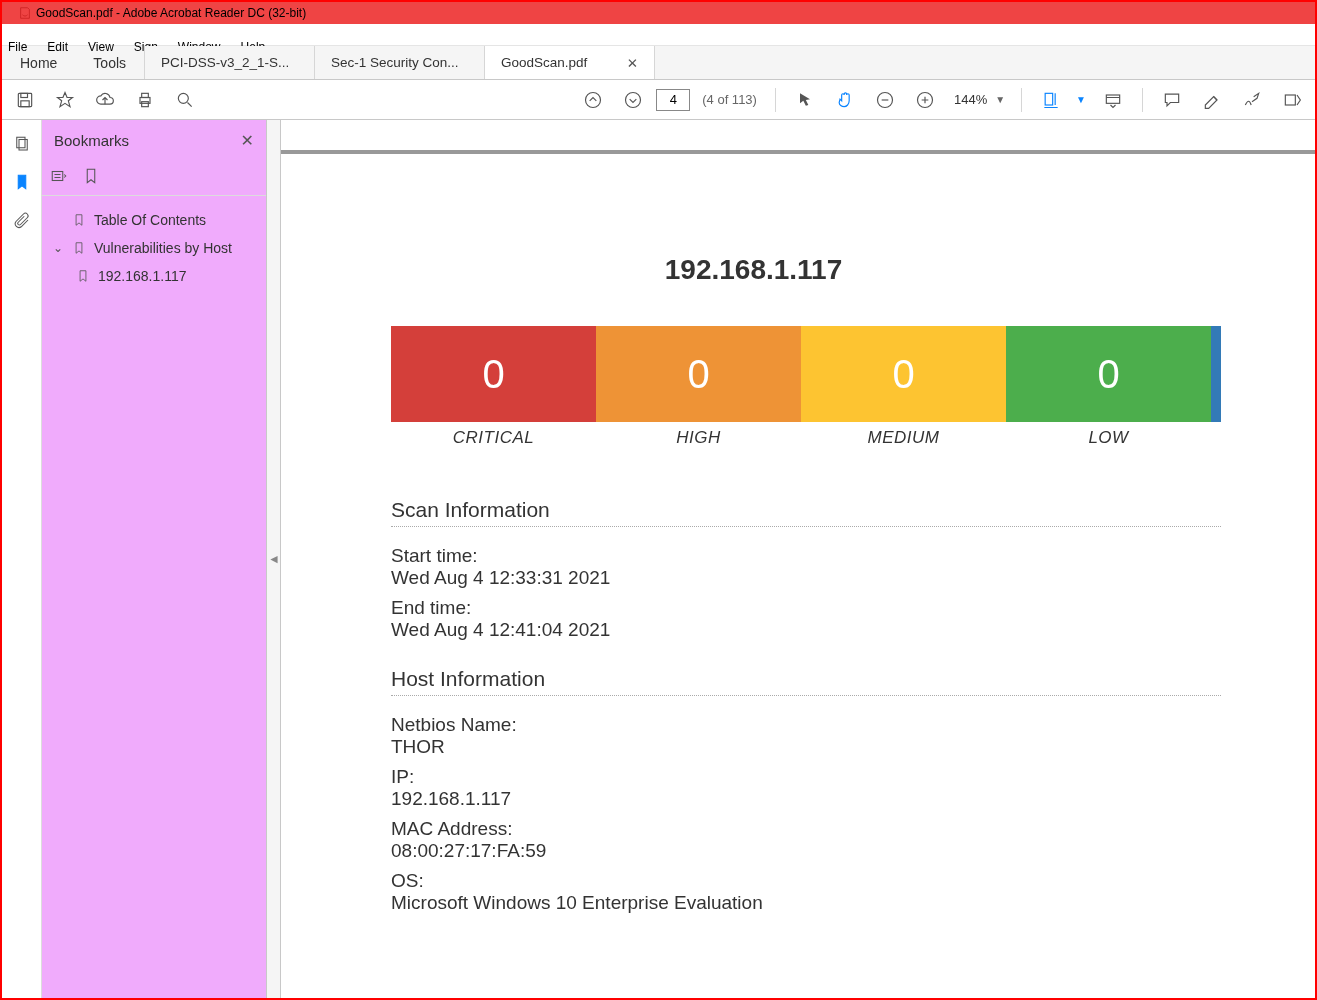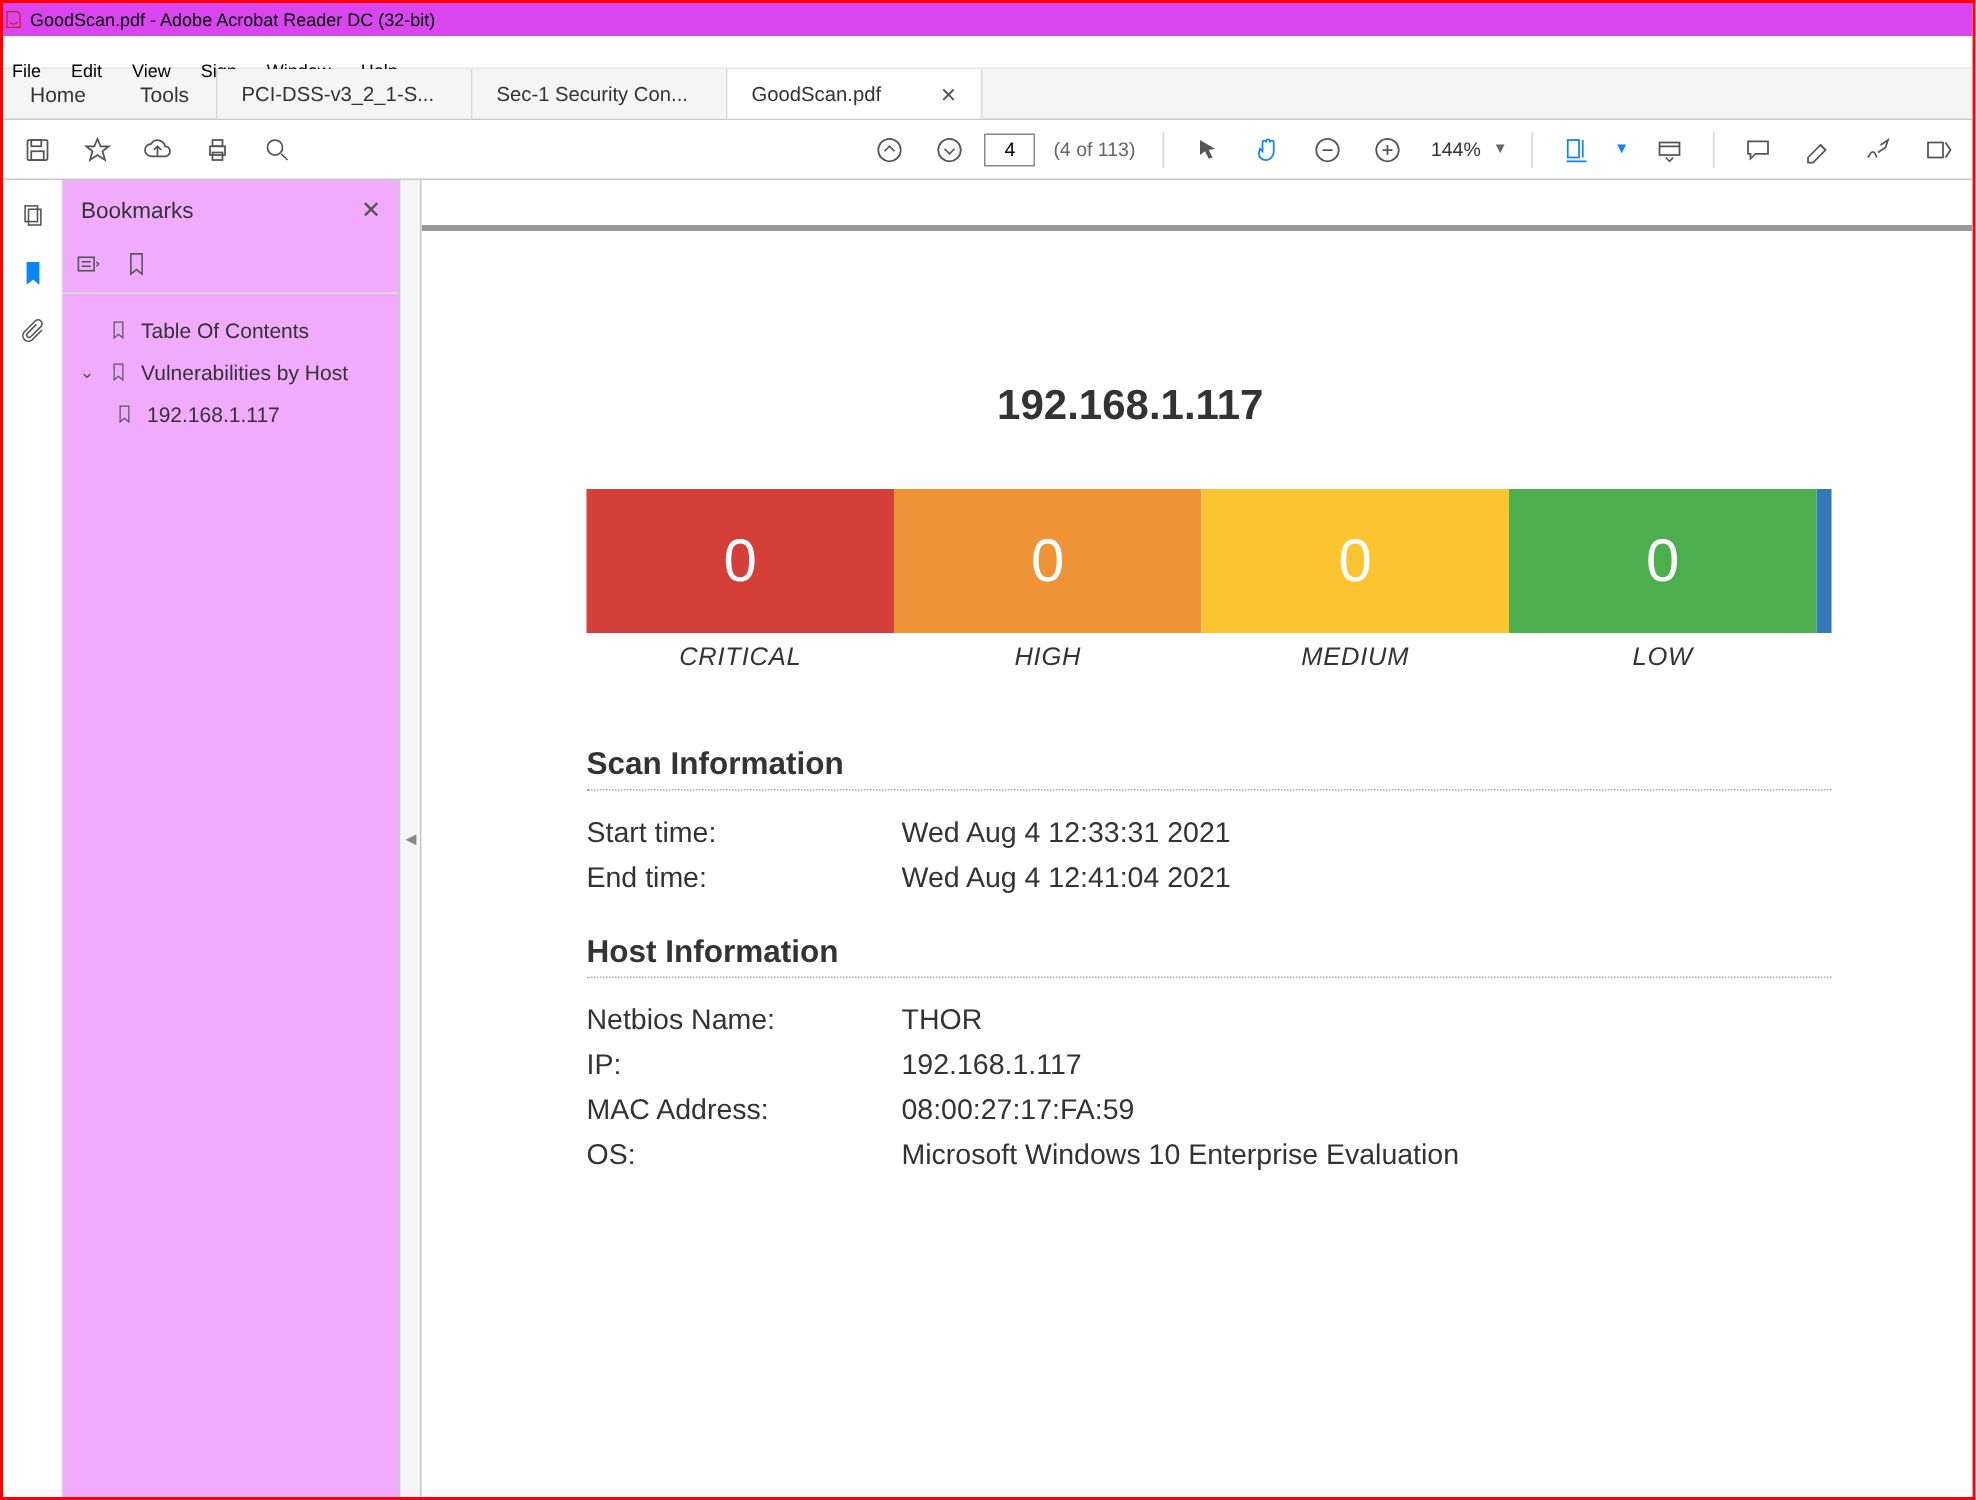--- a/index.html
+++ b/index.html
@@ -12,22 +12,22 @@
     width: 1317px;
     height: 1000px;
     overflow: hidden;
     position: relative;
   }
   
   .titlebar {
     height: 22px;
     display: flex;
     align-items: center;
-    padding: 0 0;
-    background: #d946ef;
+    padding: 0 16px;
+    background: #ef4444;
   }
   .titlebar .app-icon {
     width: 14px; height: 14px;
     display: inline-flex; align-items:center; justify-content:center;
     margin-right: 4px;
   }
   .titlebar .title-text { color: #000; }
 
   
   .menubar {
@@ -177,22 +177,22 @@
   .host-title { text-align:center; font-size:28px; font-weight:bold; color:#333; margin-bottom:40px; }
   .doc-content .host-title { margin-left:-110px; width:945px; }
 
   .sev-row { display:flex; width:830px; margin-bottom:6px; }
   .sev-cell { flex:1; height:96px; display:flex; align-items:center; justify-content:center; color:#fff; font-size:40px; }
   .sev-cell.info { flex: 0 0 10px; }
   .sev-labels { display:flex; width:830px; margin-bottom:50px; }
   .sev-labels div { flex:1; text-align:center; font-size:17px; color:#333; letter-spacing:0.5px;font-style:italic; }
   .sev-labels div.info { flex:0 0 10px; }
 
-  .sec-head { font-size:21px; font-weight:bold; color:#333; border-bottom:1px dotted #aaa; padding-bottom:4px; margin:26px 0 18px 0; width:830px; }
-  .kv { display:flex; font-size:19px; color:#333; margin:8px 0; }
+  .sec-head { font-size:21px; font-weight:normal; color:#333; border-bottom:1px dotted #aaa; padding-bottom:4px; margin:26px 0 18px 0; width:830px; }
+  .kv { display:flex; font-size:19px; color:#333; margin:8px 0;flex-direction:column; }
   .kv .k { width:210px; }
   .kv .v { }
 
   .col-critical { background:#d43f3a; }
   .col-high     { background:#ee9336; }
   .col-medium   { background:#fdc431; }
   .col-low      { background:#4cae4c; }
   .col-info     { background:#337ab7; }
 </style>
 </head>

